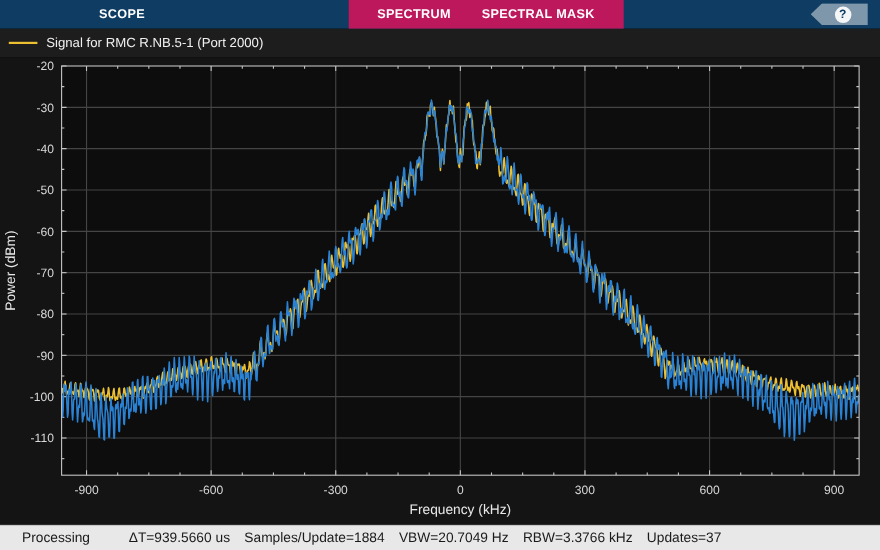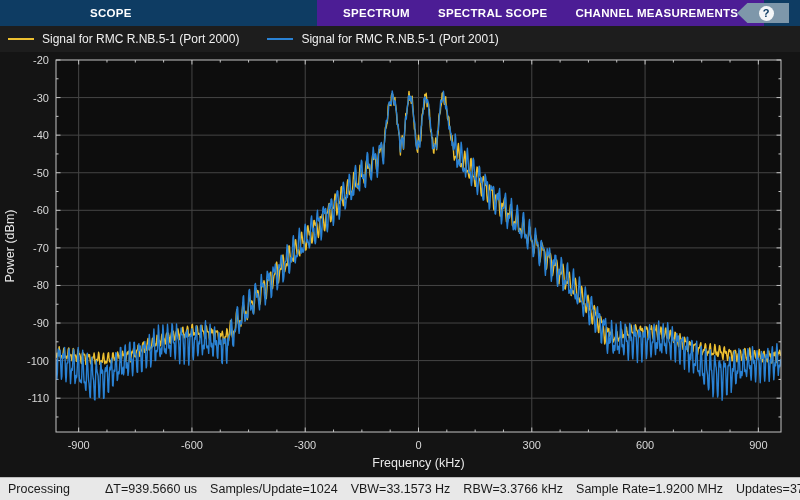--- a/index.html
+++ b/index.html
@@ -2,71 +2,66 @@
 <html><head>
 <meta charset="utf-8">
 <style>
   html,body{margin:0;padding:0;background:#000;}
   body{width:800px;height:500px;overflow:hidden;font-family:"Liberation Sans",sans-serif;position:relative;}
 
   
   .tabbar{display:flex;height:26px;background:#0e3c63;align-items:flex-end;position:relative;}
   .tabgroup{display:flex;align-items:center;}
   .tabgroup.left{width:317px;box-sizing:border-box;padding-left:88px;justify-content:space-between;flex:none;}
-  .tabgroup.highlight{background:#4c1d95;padding:0 12px;flex:none;}
+  .tabgroup.highlight{background:#be185d;padding:0 12px;flex:none;}
   .tab{color:#fff;font-size:11.5px;font-weight:600;letter-spacing:.3px;padding:0 14px;line-height:26px;white-space:nowrap;cursor:default;}
   .tabgroup.left .tab{padding:0 2px;}
   .help-tag{position:absolute;right:11px;top:3px;width:52px;height:20px;background:#7e97aa;
     clip-path:polygon(0 50%,20% 0,100% 0,100% 100%,20% 100%);display:flex;align-items:center;justify-content:center;}
   .help-circle{width:15px;height:15px;border-radius:50%;background:#f4f6f8;color:#0e3c63;font-size:11px;font-weight:700;
     display:flex;align-items:center;justify-content:center;margin-left:6px;}
 
   
   .legend{height:26px;background:#1d1d1d;display:flex;align-items:center;padding-left:8px;gap:28px;}
   .legend-entry{display:flex;align-items:center;gap:8px;justify-content:center;}
   .swatch{width:26px;height:2px;display:inline-block;}
   .legend-label{color:#f0f0f0;font-size:12px;white-space:nowrap;}
 
   
   .figure{height:425px;background:#141414;position:relative;}
   .figure svg{position:absolute;left:0;top:0;}
 
   
   .statusbar{height:23px;background:#e8e8e8;border-top:1px solid #bdbdbd;box-sizing:border-box;
     display:flex;align-items:center;font-size:12.5px;color:#1a1a1a;}
-  .status-state{margin-left:8px;width:97px;flex:none;}
+  .status-state{margin-left:20px;width:97px;flex:none;}
   .status-items{display:flex;gap:13px;white-space:nowrap;}
 </style>
 </head>
 <body>
 
 <div class="tabbar">
   <div class="tabgroup left">
     <div class="tab">SCOPE</div>
   </div>
   <div class="tabgroup highlight">
     <div class="tab">SPECTRUM</div>
-    <div class="tab">SPECTRAL SCOPE</div>
-    <div class="tab">CHANNEL MEASUREMENTS</div>
+    <div class="tab">SPECTRAL MASK</div>
   </div>
   <div class="help-tag">
     <span class="help-circle">
         <span>?</span>
       </span>
   </div>
 </div>
 
 <div class="legend">
   <div class="legend-entry">
     <span class="swatch" style="background: rgb(237, 192, 49);"></span>
     <span class="legend-label">Signal for RMC R.NB.5-1 (Port 2000)</span>
-  </div>
-  <div class="legend-entry">
-    <span class="swatch" style="background: rgb(42, 130, 212);"></span>
-    <span class="legend-label">Signal for RMC R.NB.5-1 (Port 2001)</span>
   </div>
 </div>
 
 <div class="figure" id="figure">
     <svg viewBox="0 0 800 425" width="800" height="425">
       <rect x="56" y="8" width="725" height="372" fill="#0d0d0d"></rect>
       <g stroke="#454545" stroke-width="1">
         <line x1="78.65625" y1="8" x2="78.65625" y2="380"></line>
         <line x1="191.9375" y1="8" x2="191.9375" y2="380"></line>
         <line x1="305.21875" y1="8" x2="305.21875" y2="380"></line>
@@ -205,19 +200,18 @@
       </g>
       <text x="418.5" y="415" text-anchor="middle" fill="#e8e8e8" font-size="12.5">Frequency (kHz)</text>
       <text x="14" y="194" text-anchor="middle" fill="#e8e8e8" font-size="12.5" transform="rotate(-90 14 194)">Power (dBm)</text>
     </svg>
   </div>
 
 <div class="statusbar">
   <span class="status-state">Processing</span>
   <span class="status-items" id="status-items">
       <span>ΔT=939.5660 us</span>
-      <span>Samples/Update=1024</span>
-      <span>VBW=33.1573 Hz</span>
+      <span>Samples/Update=1884</span>
+      <span>VBW=20.7049 Hz</span>
       <span>RBW=3.3766 kHz</span>
-      <span>Sample Rate=1.9200 MHz</span>
       <span>Updates=37</span>
     </span>
 </div>
 
 </body></html>

